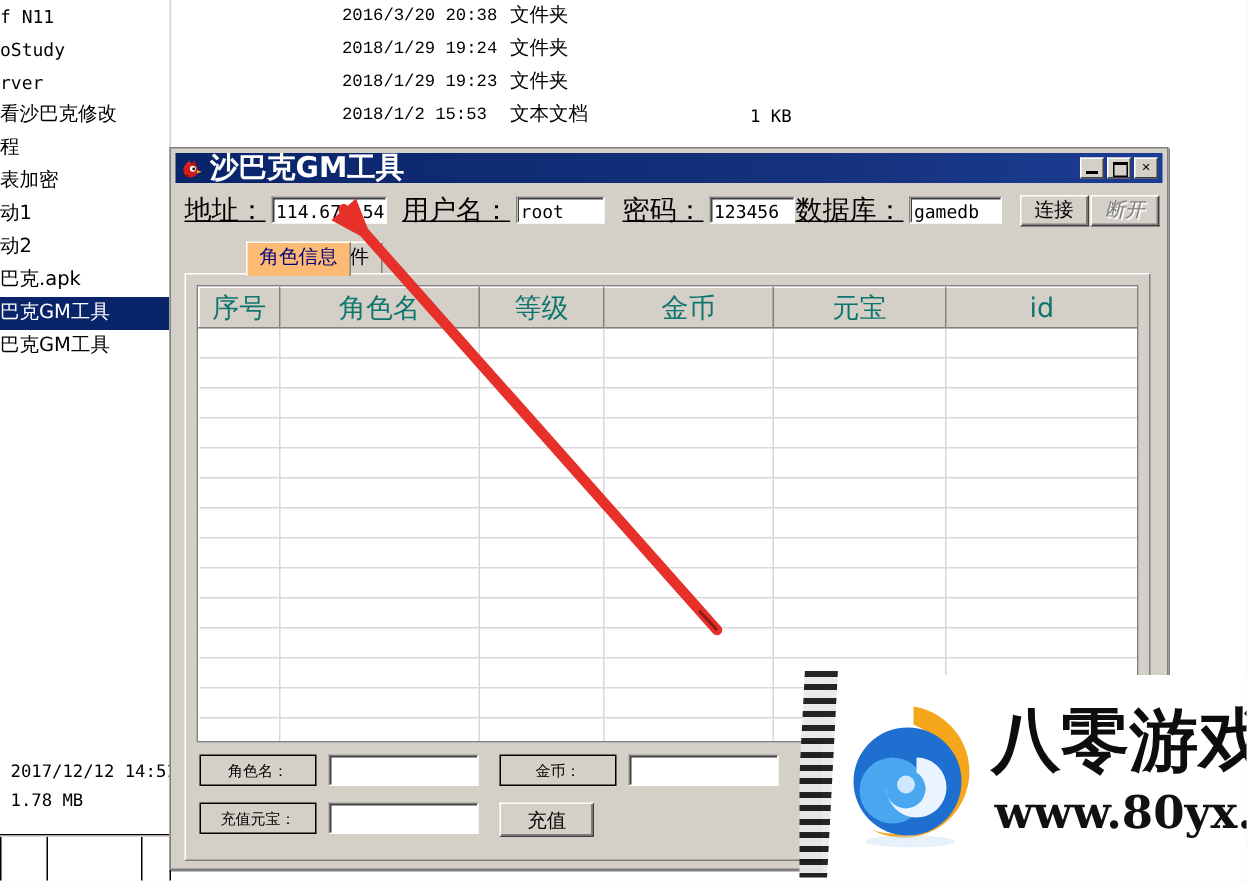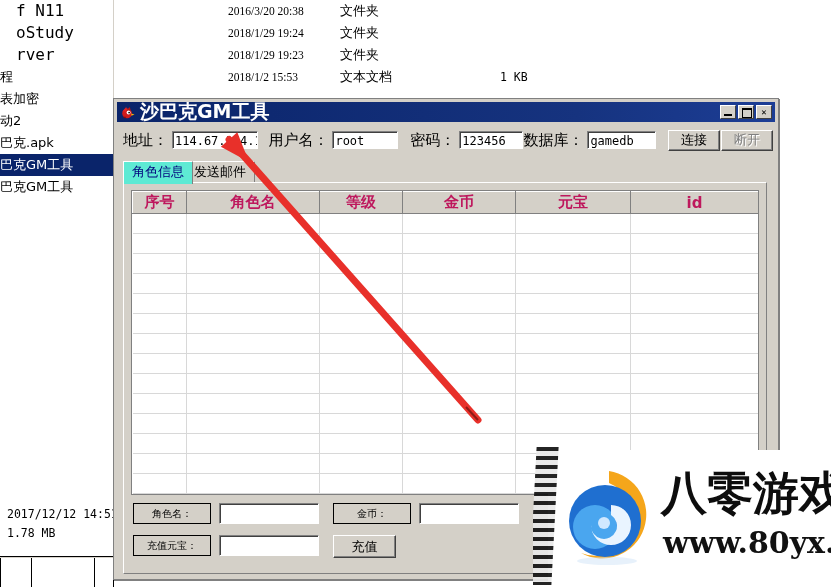--- a/index.html
+++ b/index.html
@@ -11,29 +11,29 @@
   }
 
   
   #explorer{position:absolute;left:0;top:0;width:831px;height:587px;background:#fff;}
 
   
   #nav-pane{position:absolute;left:0;top:0;width:113px;height:520px;background:#fff;overflow:hidden;}
   .nav-row{height:22px;line-height:22px;padding-left:0px;white-space:nowrap;font-size:13px;
            font-family:"DejaVu Sans","Liberation Sans",sans-serif;}
   .nav-row.sel{background:#0a246a;color:#fff;}
-  .nav-row .mono{font-family:"DejaVu Sans Mono","Liberation Mono",monospace;font-size:16px;padding-left:16px;}
+  .nav-row .mono{font-family:"DejaVu Sans Mono","Liberation Mono",monospace;font-size:12px;}
 
   
   #pane-split{position:absolute;left:113px;top:0;width:1px;height:520px;background:#d4d0c8;}
 
   
   #detail-pane{position:absolute;left:115px;top:0;width:716px;height:520px;overflow:hidden;}
   .det-row{position:absolute;height:22px;line-height:22px;white-space:nowrap;}
-  .det-date{position:absolute;left:113px;font-family:Liberation Serif, serif;font-size:11.5px;}
+  .det-date{position:absolute;left:113px;font-family:Liberation Mono, monospace;font-size:11.5px;}
   .det-type{position:absolute;left:225px;font-size:13px;}
   .det-size{position:absolute;left:385px;font-family:"DejaVu Sans Mono","Liberation Mono",monospace;font-size:11.5px;}
 
   
   #status-strip{position:absolute;left:0;top:505px;width:113px;height:50px;background:#fff;}
   .status-line{height:19px;line-height:19px;padding-left:7px;font-family:"DejaVu Sans Mono","Liberation Mono",monospace;font-size:11.5px;white-space:nowrap;}
 
   #status-hr{position:absolute;left:0;top:556px;width:113px;height:1px;background:#000;}
   #status-hr2{position:absolute;left:0;top:557px;width:831px;height:1px;background:#d8d4cc;}
 
@@ -70,57 +70,57 @@
   #win-btns{margin-left:auto;display:flex;gap:2px;margin-right:3px;}
   .win-btn{width:16px;height:14px;background:#d4d0c8;border:1px solid #fff;border-right-color:#404040;
            border-bottom-color:#404040;position:relative;box-sizing:border-box;}
   .win-btn span{position:absolute;left:0;right:0;top:0;bottom:0;font-size:9px;line-height:12px;
                 text-align:center;color:#000;font-family:"DejaVu Sans Mono","Liberation Mono",monospace;}
   .win-btn .min-bar{position:absolute;left:3px;bottom:2px;width:8px;height:2px;background:#000;}
   .win-btn .max-box{position:absolute;left:3px;top:2px;width:8px;height:7px;border:1px solid #000;border-top-width:2px;}
 
   
   #connbar{position:absolute;left:4px;top:25px;width:654px;height:30px;display:flex;align-items:center;}
-  .fld-label{font-size:15px;white-space:nowrap;margin-right:4px;font-family:"DejaVu Sans","Liberation Sans",sans-serif;}
+  .fld-label{font-size:18px;white-space:nowrap;margin-right:4px;font-family:"DejaVu Sans","Liberation Sans",sans-serif;text-decoration:underline;}
   .txtbox{
     background:#fff;border:1px solid #808080;border-right-color:#fff;border-bottom-color:#fff;
     box-shadow:inset 1px 1px 0 #404040;
     height:18px;line-height:18px;box-sizing:border-box;padding:0 2px;
     font-family:"DejaVu Sans Mono","Liberation Mono",monospace;font-size:12px;color:#000;
     overflow:hidden;white-space:nowrap;
   }
   .btn{
     background:#d4d0c8;border:1px solid #fff;border-right-color:#404040;border-bottom-color:#404040;
     box-shadow:inset -1px -1px 0 #808080;
     font-size:13px;text-align:center;box-sizing:border-box;
     font-family:"DejaVu Sans","Liberation Sans",sans-serif;color:#000;
     display:flex;align-items:center;justify-content:center;cursor:default;
   }
-  .btn.disabled{color:#808080;text-shadow:1px 1px 0 #fff;}
+  .btn.disabled{color:#808080;text-shadow:1px 1px 0 #fff;font-style:italic;}
 
   
   #tabstrip{position:absolute;left:8px;top:61px;width:644px;height:22px;}
   .tab{position:absolute;top:0;height:22px;line-height:20px;font-size:13px;
        background:#d4d0c8;border:1px solid #fff;border-bottom:none;border-right-color:#808080;
        box-sizing:border-box;padding:0 8px;white-space:nowrap;}
-  .tab.active{color:#00007c;z-index:3;top:0;height:23px;background:#5eead4;}
+  .tab.active{color:#00007c;z-index:3;top:0;height:23px;background:#fdba74;margin-left:41px;}
   .tab.inactive{color:#000;}
 
   
   #tabbody{position:absolute;left:8px;top:82px;width:644px;height:392px;
            background:#d4d0c8;border:1px solid #fff;border-right-color:#808080;border-bottom-color:#808080;
            box-sizing:border-box;}
 
   
   #grid-wrap{position:absolute;left:7px;top:7px;width:628px;height:305px;
              background:#fff;border:1px solid #808080;box-sizing:border-box;overflow:hidden;}
   #grid{width:100%;border-collapse:collapse;table-layout:fixed;}
   #grid th{
     background:#d4d0c8;border:1px solid #fff;border-right-color:#808080;border-bottom-color:#808080;
-    height:17px;font-size:15px;font-weight:bold;color:#be185d;box-sizing:border-box;
+    height:17px;font-size:18px;font-weight:normal;color:#0f766e;box-sizing:border-box;
     font-family:"DejaVu Sans","Liberation Sans",sans-serif;
   }
   #grid td{border-right:1px solid #d8d8d8;border-bottom:1px solid #d8d8d8;height:17px;}
   #grid tr td:last-child{border-right:none;}
 
   
   #form-area{position:absolute;left:7px;top:320px;width:628px;height:62px;}
   .lblbtn{position:absolute;height:21px;border:1px solid #000;background:#d4d0c8;
           display:flex;align-items:center;justify-content:center;font-size:10px;box-sizing:border-box;}
   .forminput{position:absolute;height:21px;}
@@ -143,22 +143,24 @@
 </style>
 </head>
 <body>
 
 <div id="explorer">
 
   <div id="nav-pane">
       <div class="nav-row"><span class="mono">f N11</span></div>
       <div class="nav-row"><span class="mono">oStudy</span></div>
       <div class="nav-row"><span class="mono">rver</span></div>
+      <div class="nav-row"><span>看沙巴克修改</span></div>
       <div class="nav-row"><span>程</span></div>
       <div class="nav-row"><span>表加密</span></div>
+      <div class="nav-row"><span>动1</span></div>
       <div class="nav-row"><span>动2</span></div>
       <div class="nav-row"><span>巴克.apk</span></div>
       <div class="nav-row sel"><span>巴克GM工具</span></div>
       <div class="nav-row"><span>巴克GM工具</span></div>
     </div>
   <div id="pane-split"></div>
 
   <div id="detail-pane">
       <div class="det-row" style="top: 0px; left: 0px; width: 716px;">
         <span class="det-date">2016/3/20 20:38</span>

